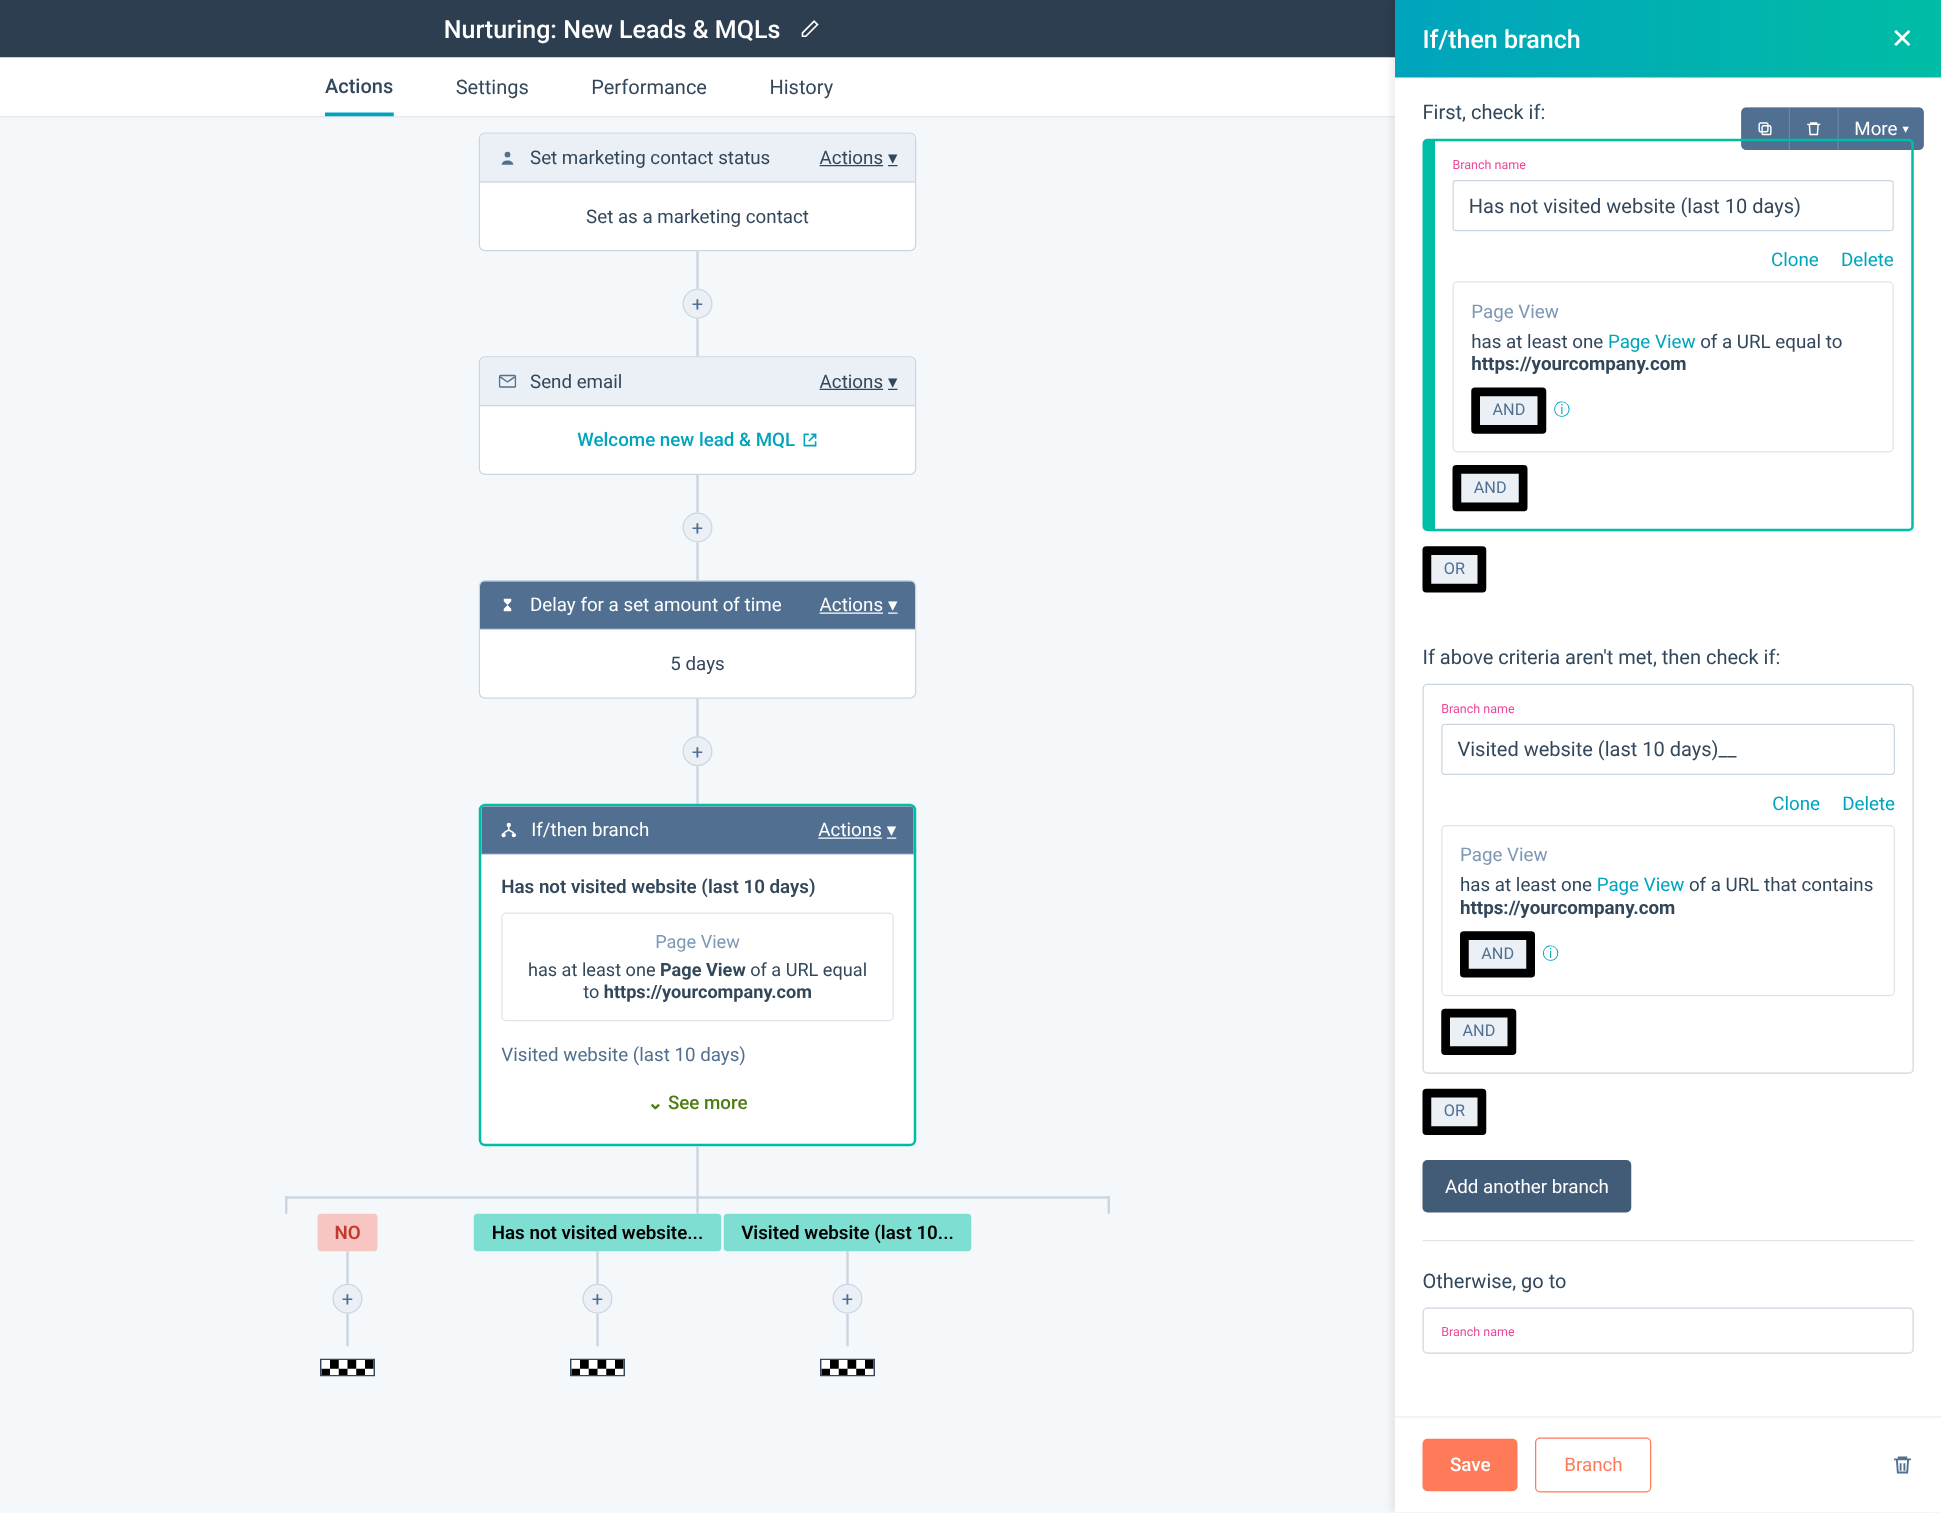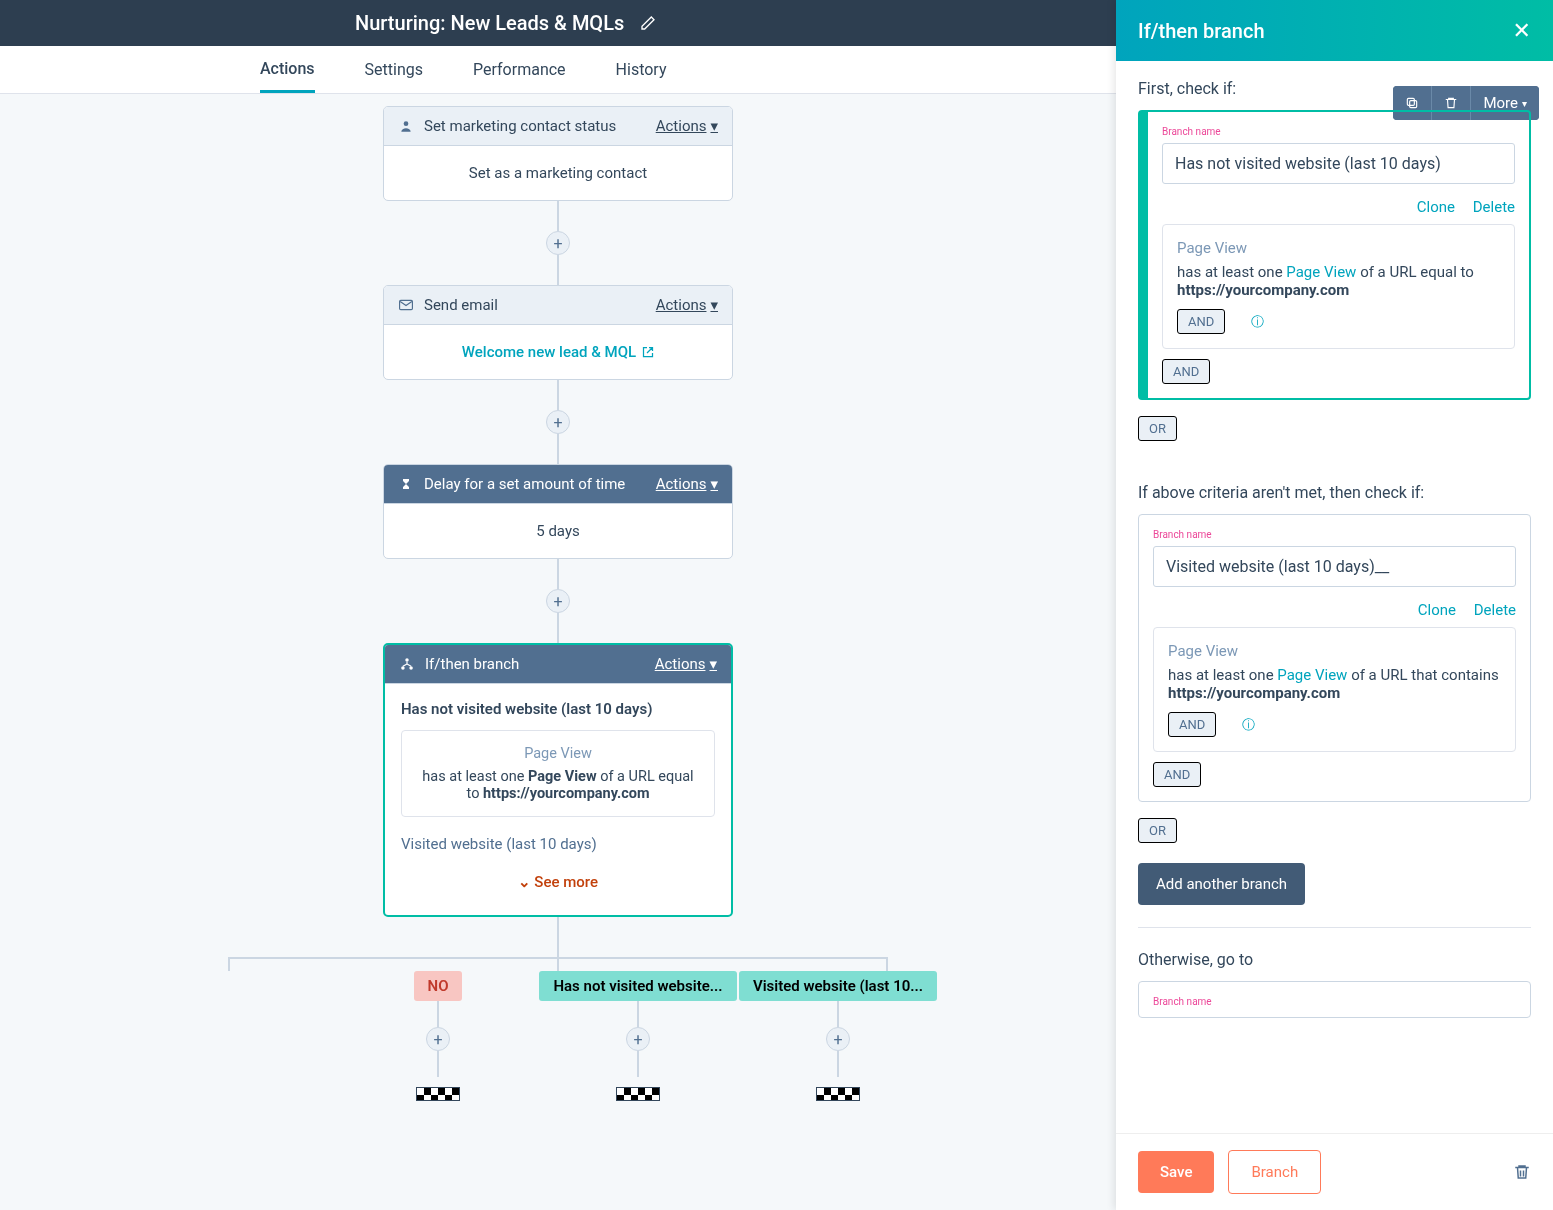--- a/index.html
+++ b/index.html
@@ -21,21 +21,21 @@
 .card-header .actions-link{font-size:15px;text-decoration:underline;cursor:pointer;display:flex;align-items:center;gap:4px}
 .card-body{padding:18px;text-align:center;color:#33475b;font-size:15px}
 .card.selected{border:2px solid #00bda5}
 .link-teal{color:#00a4bd;font-weight:500;display:inline-flex;align-items:center;gap:6px}
 .connector{width:2px;height:30px;background:#cbd6e2;margin:0 auto}
 .plus-btn{width:24px;height:24px;border-radius:50%;background:#eaf0f6;border:1px solid #cbd6e2;display:flex;align-items:center;justify-content:center;margin:0 auto;color:#516f90;font-size:16px;cursor:pointer}
 .branch-card-body{padding:16px;color:#33475b;font-size:15px}
 .branch-title{font-weight:600;margin-bottom:12px}
 .criteria-box{border:1px solid #dfe3eb;border-radius:4px;padding:14px;text-align:center;font-size:14.5px;color:#33475b}
 .criteria-box .pv-label{color:#7c98b6;display:block;margin-bottom:6px}
-.see-more{text-align:center;color:#c2410c;font-size:15px;font-weight:500;padding:8px 0;cursor:pointer}
+.see-more{text-align:center;color:#4d7c0f;font-size:15px;font-weight:500;padding:8px 0;cursor:pointer}
 .see-more::before{content:"⌄ ";font-weight:700}
 .branch-label{padding:6px 14px;border-radius:3px;font-size:15px;font-weight:600;color:#000000}
 .branch-label.no{background:#f8c6c2;color:#c0392b}
 .branch-label.yes{background:#7fded2}
 .checker{width:44px;height:14px;background:conic-gradient(#000 0 25%,#fff 25% 50%,#000 50% 75%,#fff 75%);background-size:14px 14px;border:1px solid #33475b;margin:10px auto 0}
 .hbranch{position:relative;width:760px;margin:0 auto}
 .hbranch-line{position:absolute;top:0;left:50px;right:50px;height:2px;background:#cbd6e2}
 .hbranch-col{position:absolute;top:0;width:2px;height:14px;background:#cbd6e2}
 .sidebar{position:absolute;right:0;top:0;width:437px;background:#fff;height:100%;display:flex;flex-direction:column;box-shadow:-2px 0 8px rgba(0,0,0,.1)}
 .sidebar-header{background:linear-gradient(90deg,#00a4bd,#00bda5);color:#fff;padding:18px 22px;display:flex;justify-content:space-between;align-items:center}
@@ -48,21 +48,21 @@
 .toolbar button:first-child{border-left:none}
 .branch-panel{border:1px solid #cbd6e2;border-radius:4px;padding:14px;margin-bottom:18px;position:relative}
 .branch-panel.active{border:2px solid #00bda5;border-left:10px solid #00bda5}
 .field-label{font-size:10px;color:#ec4899;margin-bottom:6px;display:block}
 .text-input{width:100%;padding:10px 12px;border:1px solid #cbd6e2;border-radius:3px;font-size:16px;color:#33475b}
 .clone-delete{text-align:right;margin-top:14px;margin-bottom:8px;font-size:15px}
 .clone-delete a{color:#00a4bd;margin-left:14px;cursor:pointer}
 .filter-box{border:1px solid #dfe3eb;border-radius:4px;padding:14px;font-size:15px;color:#33475b}
 .filter-box .pv{color:#7c98b6;margin-bottom:6px}
 .filter-box .link{color:#00a4bd}
-.pill{display:inline-block;background:#eaf0f6;border:1px solid #000000;border-radius:3px;padding:4px 10px;font-size:13px;color:#516f90;margin-top:10px;margin-right:22px}
+.pill{display:inline-block;background:#eaf0f6;border:7px solid #000000;border-radius:3px;padding:4px 10px;font-size:13px;color:#516f90;margin-top:10px;margin-right:2px}
 .info-icon{color:#00a4bd;font-size:13px;vertical-align:middle}
 .btn-dark{background:#425b76;color:#fff;border:none;padding:12px 18px;border-radius:4px;font-size:15px;cursor:pointer}
 .divider{border:none;border-top:1px solid #dfe3eb;margin:22px 0}
 .sidebar-footer{padding:16px 22px;display:flex;align-items:center;gap:14px;border-top:1px solid #eee}
 .btn-primary{background:#ff7a59;color:#fff;border:none;padding:12px 22px;border-radius:4px;font-size:15px;font-weight:500;cursor:pointer}
 .btn-outline{background:#fff;color:#ff7a59;border:1px solid #ff7a59;padding:12px 22px;border-radius:4px;font-size:15px;cursor:pointer}
 .trash-footer{margin-left:auto;color:#516f90;font-size:20px;cursor:pointer}
 svg{display:block}
 </style>
 </head>
@@ -191,21 +191,21 @@
     </div>
   </div>
 
   <div class="connector" style="height:40px"></div>
 
   <div class="hbranch">
     <div class="hbranch-line"></div>
     <div class="hbranch-col" style="left:50px"></div>
     <div class="hbranch-col" style="left:50%;margin-left:-1px"></div>
     <div class="hbranch-col" style="right:50px"></div>
-    <div style="display:flex;justify-content:flex-end;padding-top:14px">
+    <div style="display:flex;justify-content:flex-start;padding-top:14px">
       <div style="text-align:center;width:200px">
         <div class="branch-label no" style="display:inline-block">NO</div>
         <div style="width:2px;height:26px;background:#cbd6e2;margin:0 auto"></div>
         <div class="plus-btn">+</div>
         <div style="width:2px;height:26px;background:#cbd6e2;margin:0 auto"></div>
         <div class="checker"></div>
       </div>
       <div style="text-align:center;width:200px">
         <div class="branch-label yes" style="display:inline-block">Has not visited website...</div>
         <div style="width:2px;height:26px;background:#cbd6e2;margin:0 auto"></div>

